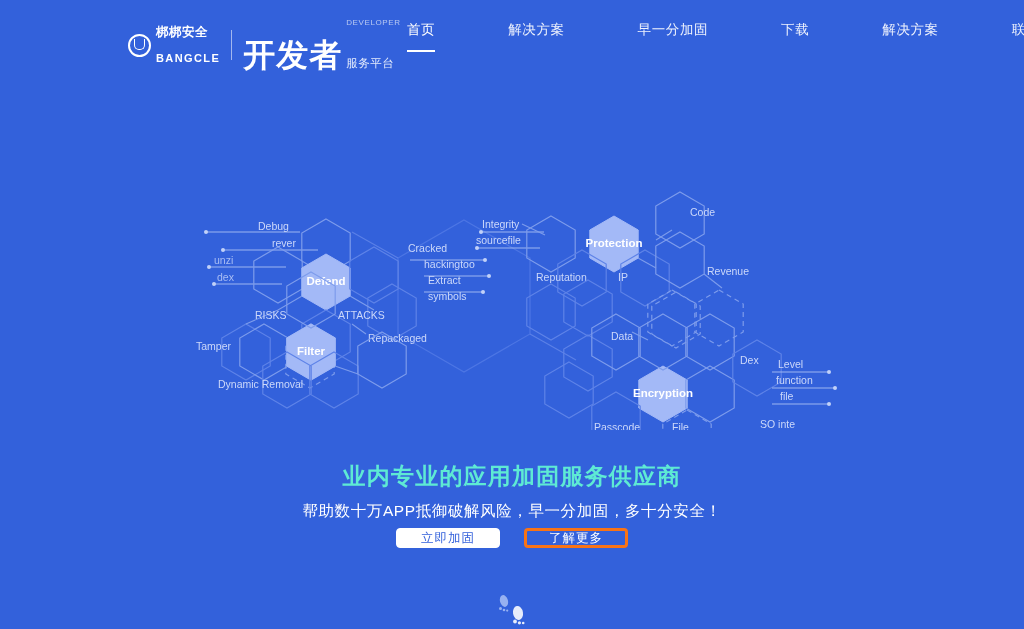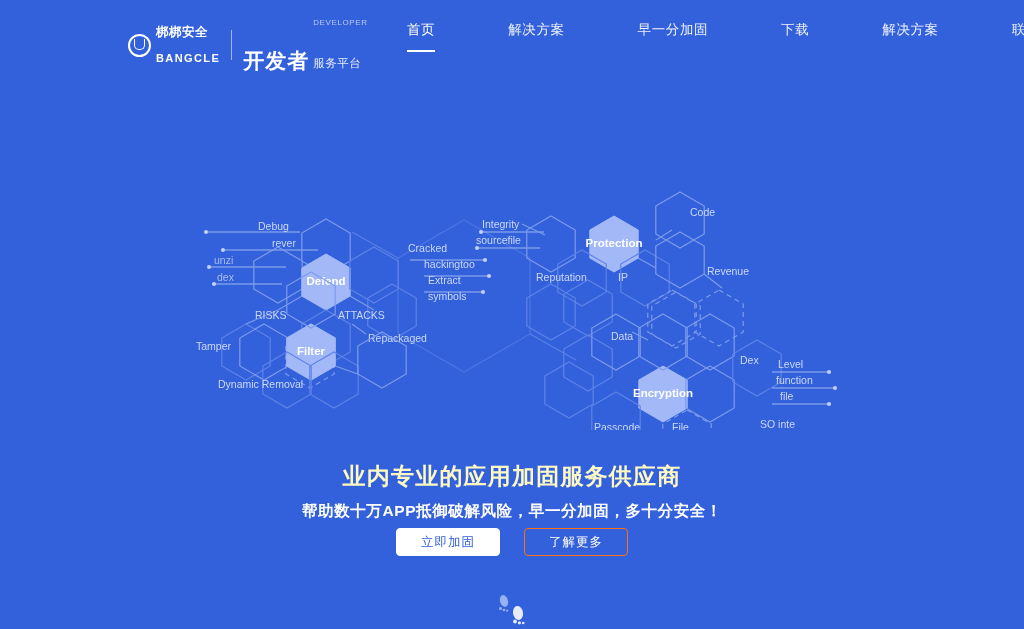--- a/index.html
+++ b/index.html
@@ -82,21 +82,21 @@
     background: rgba(255,255,255,0.55);
     margin: 0 11px;
     flex: none;
   }
 
   .platform {
     display: flex;
     align-items: flex-end;
   }
   .platform-cn {
-    font-size: 21px;
+    font-size: 32px;
     font-weight: 700;
     letter-spacing: 1px;
     line-height: 1;
     color: #ffffff;
   }
   .platform-sub {
     display: flex;
     flex-direction: column;
     margin-left: 4px;
     padding-bottom: 1px;
@@ -226,61 +226,61 @@
     position: absolute;
     top: 462px;
     left: 0;
     width: 1024px;
     text-align: center;
   }
   .hero-title {
     font-size: 23px;
     font-weight: 700;
     letter-spacing: 1.2px;
-    color: #fef9c3;
+    color: #5eead4;
     line-height: 1.3;
   }
   .hero-sub {
     margin-top: 9px;
     font-size: 15.5px;
-    font-weight: 700;
+    font-weight: 400;
     letter-spacing: 0.6px;
     color: #ffffff;
   }
 
   .hero-actions {
     position: absolute;
     top: 528px;
     left: 0;
     width: 1024px;
     display: flex;
     justify-content: center;
     gap: 24px;
   }
   .btn {
     width: 104px;
-    height: 28px;
+    height: 20px;
     border-radius: 4px;
     font-size: 12.5px;
     letter-spacing: 1px;
     display: flex;
     align-items: center;
     justify-content: center;
     cursor: pointer;
     line-height: 1;
   }
   .btn-primary {
     background: #ffffff;
     color: #3361db;
     border: 1px solid #ffffff;
   }
   .btn-ghost {
     background: transparent;
     color: #ffffff;
-    border: 1px solid #f97316;
+    border: 3px solid #f97316;
   }
 
   
   .scroll-hint {
     position: absolute;
     left: 50%;
     transform: translateX(-50%);
     top: 592px;
     width: 60px;
     height: 34px;

